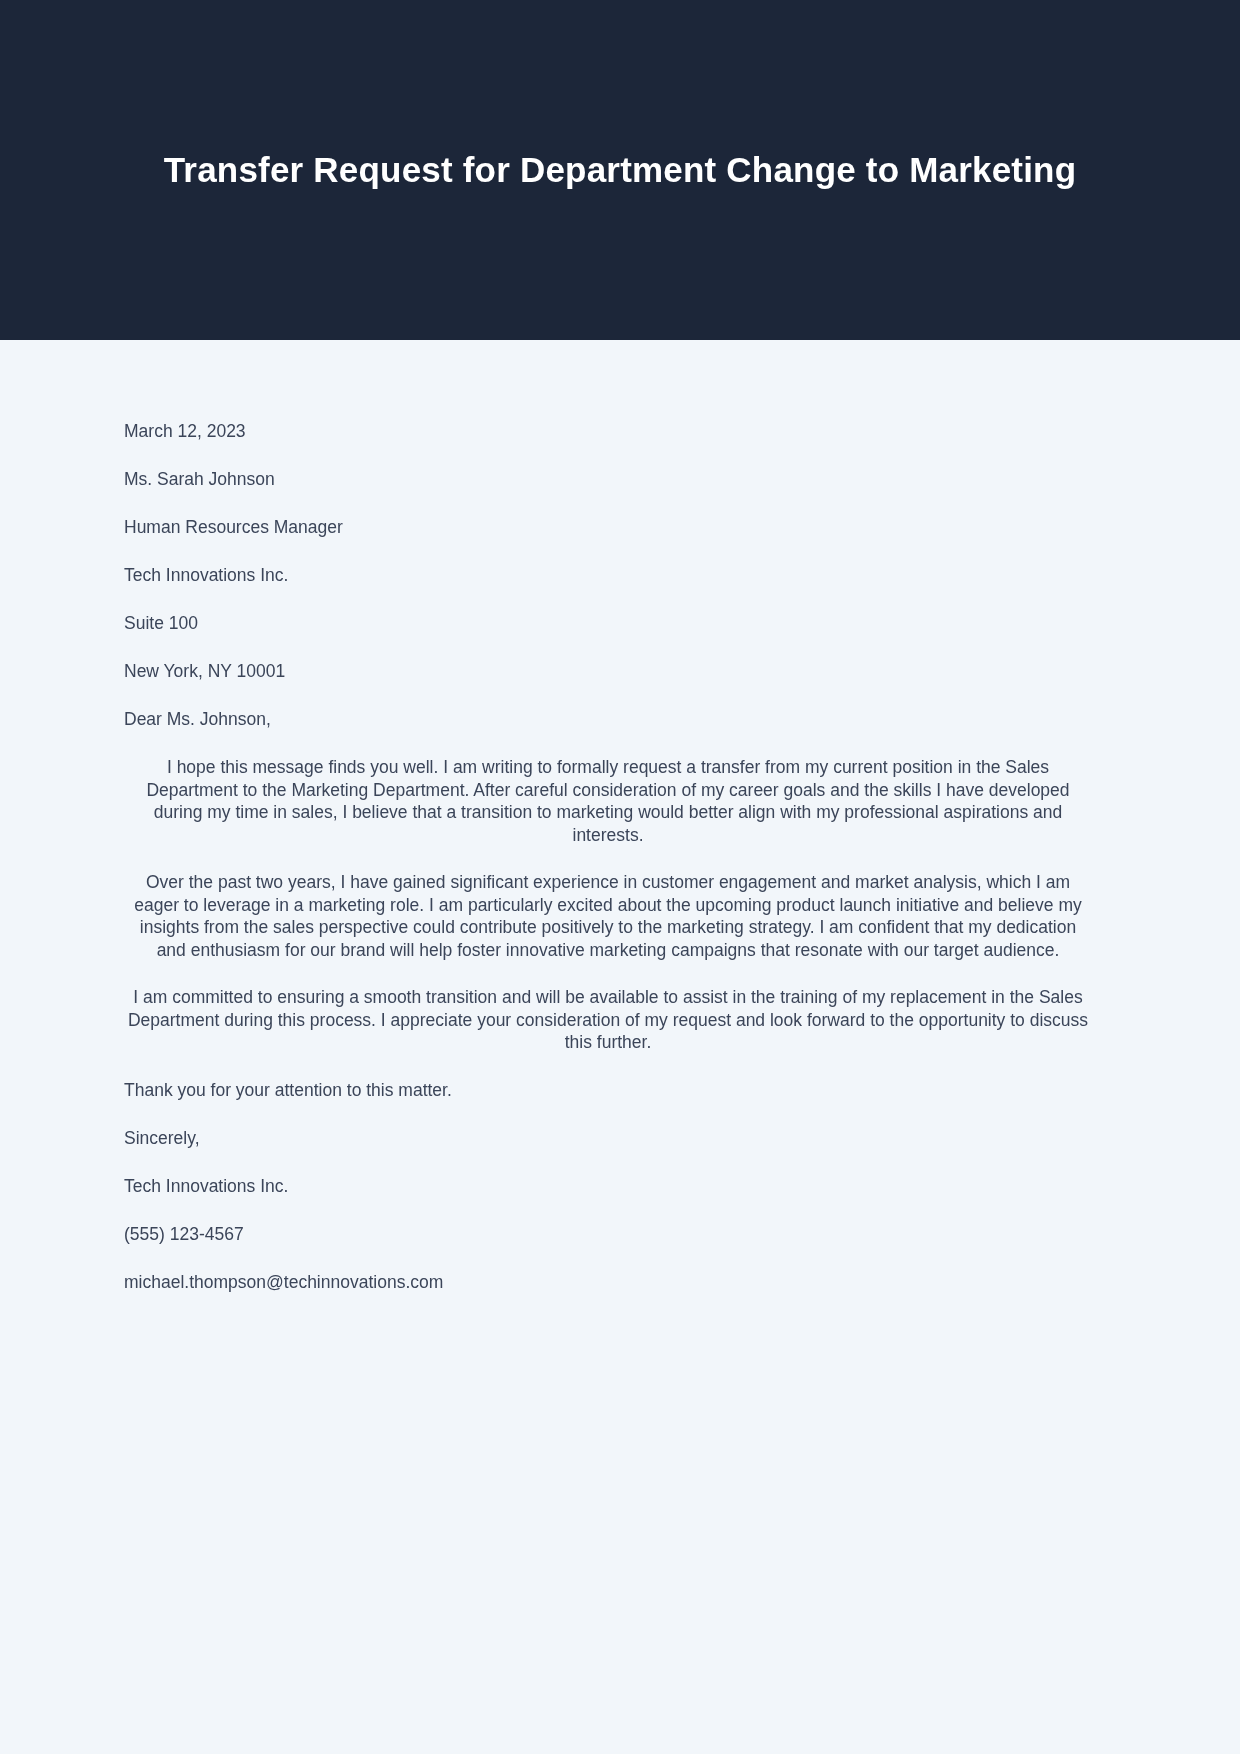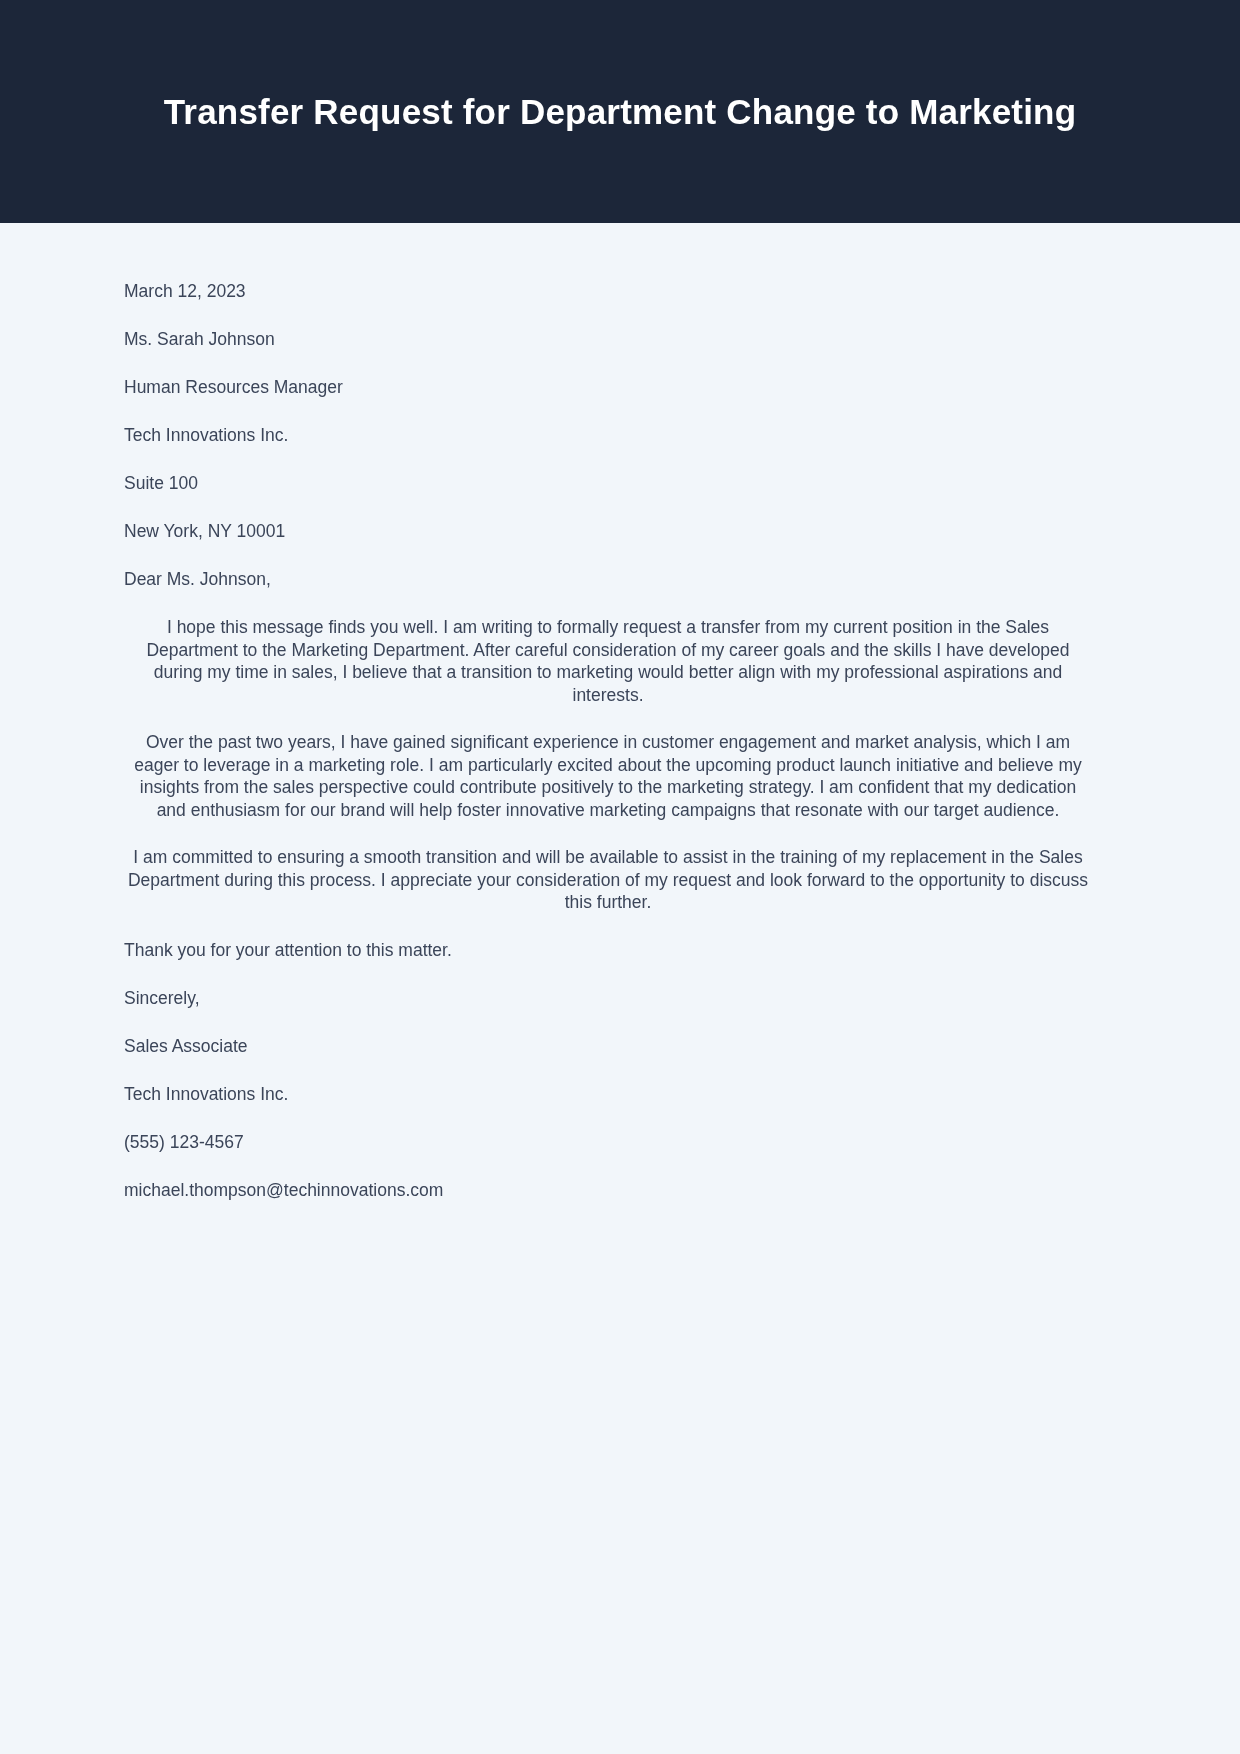--- a/index.html
+++ b/index.html
@@ -15,39 +15,39 @@
   }
   .page {
     width: 1240px;
     min-height: 1754px;
     background: #f2f6fa;
     position: relative;
     box-sizing: border-box;
   }
   .doc-header {
     background: #1c2639;
-    height: 223px;
+    height: 340px;
     width: 100%;
     display: flex;
     align-items: center;
     justify-content: center;
     box-sizing: border-box;
     padding: 14px 60px;
   }
   .doc-title {
     color: #ffffff;
     font-size: 35px;
     font-weight: bold;
     letter-spacing: 0.2px;
     text-align: center;
     line-height: 1.2;
     margin: 0;
   }
   .letter-body {
-    padding: 57px 124px 40px 124px;
+    padding: 80px 124px 40px 124px;
     box-sizing: border-box;
   }
   .letter-line {
     color: #3b4559;
     font-size: 17.5px;
     line-height: 22px;
     margin: 0 0 26px 0;
   }
   .letter-para {
     color: #3b4559;
@@ -87,21 +87,20 @@
     <p class="letter-line">Dear Ms. Johnson,</p>
 
     <p class="letter-para">I hope this message finds you well. I am writing to formally request a transfer from my current position in the Sales Department to the Marketing Department. After careful consideration of my career goals and the skills I have developed during my time in sales, I believe that a transition to marketing would better align with my professional aspirations and interests.</p>
     <p class="letter-para">Over the past two years, I have gained significant experience in customer engagement and market analysis, which I am eager to leverage in a marketing role. I am particularly excited about the upcoming product launch initiative and believe my insights from the sales perspective could contribute positively to the marketing strategy. I am confident that my dedication and enthusiasm for our brand will help foster innovative marketing campaigns that resonate with our target audience.</p>
     <p class="letter-para">I am committed to ensuring a smooth transition and will be available to assist in the training of my replacement in the Sales Department during this process. I appreciate your consideration of my request and look forward to the opportunity to discuss this further.</p>
 
     <p class="letter-line">Thank you for your attention to this matter.</p>
 
     <div class="sig-block">
       <p class="letter-line">Sincerely,</p>
-      <p class="letter-line">Sales Associate</p>
       <p class="letter-line">Tech Innovations Inc.</p>
       <p class="letter-line">(555) 123-4567</p>
       <p class="letter-line">michael.thompson@techinnovations.com</p>
     </div>
 
   </main>
 
 </div>
 
 </body></html>

